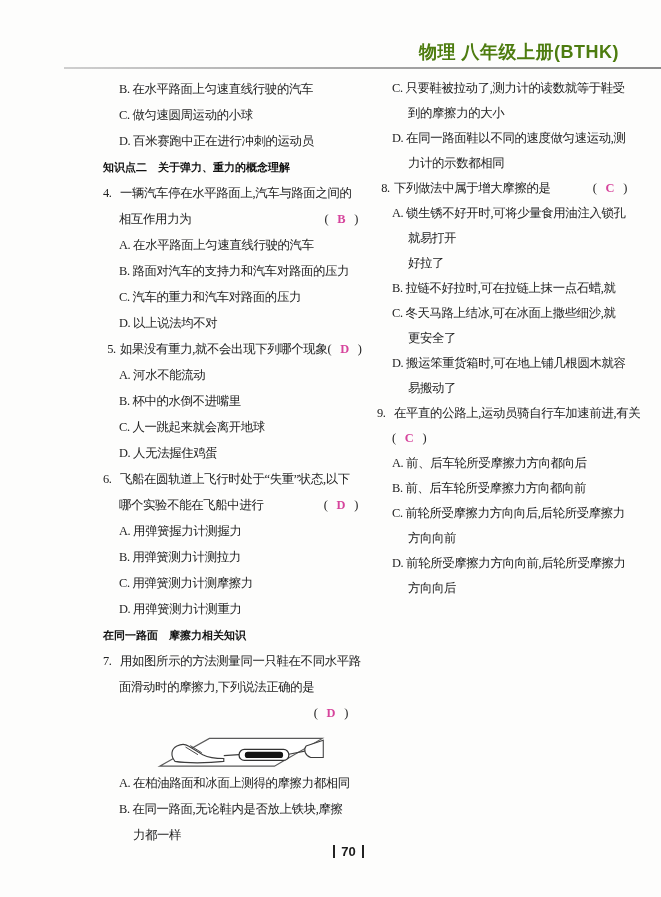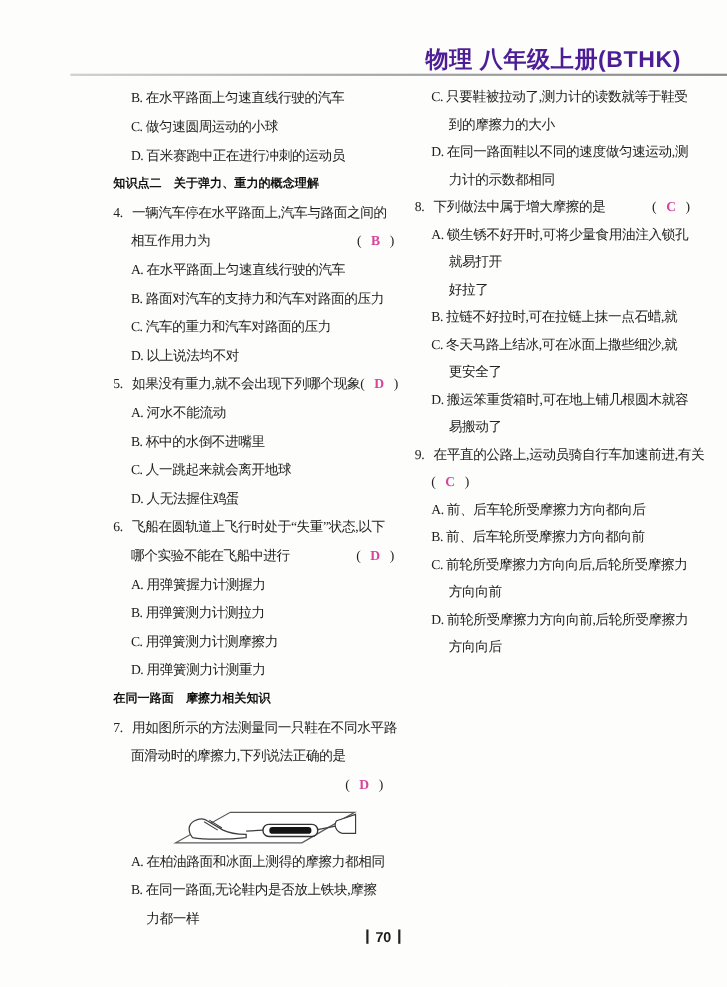--- a/index.html
+++ b/index.html
@@ -1,34 +1,34 @@
 <!DOCTYPE html>
 <html><head>
 <meta charset="utf-8">
 <style>
   html,body{margin:0;padding:0;background:#ffffff;}
   .page{position:relative;width:661px;height:897px;background:#fdfdfc;overflow:hidden;
         font-family:"Liberation Serif","DejaVu Serif",serif;color:#1e1e1e;}
   .header-title{position:absolute;top:40px;right:42px;font-family:"Liberation Sans","DejaVu Sans",sans-serif;
-        font-weight:700;font-size:21px;letter-spacing:0.5px;color:#4c1d95;}
+        font-weight:700;font-size:18px;letter-spacing:0.5px;color:#4d7c0f;}
   .header-rule{position:absolute;top:67px;left:64px;width:597px;height:2px;
         background:linear-gradient(to right,#cfcfcf,#a9a9a9 45%,#8b8b8b);}
   .col{position:absolute;top:76px;overflow:hidden;margin-left:36px;}
   .col-left{left:64px;width:266px;}
   .col-right{left:338px;width:287px;}
   .ln{font-size:12.4px;letter-spacing:-0.35px;white-space:nowrap;color:#222;}
   .col-left .ln{height:26px;line-height:26px;}
   .col-right .ln{height:25px;line-height:25px;}
   .qline{padding-left:3px;}
   .qnum{display:inline-block;min-width:17px;}
   .col-left .opt{padding-left:19px;}
   .col-left .cont{padding-left:33px;}
   .col-right .opt{padding-left:18px;}
   .col-right .cont{padding-left:34px;}
-  .flex{display:flex;justify-content:space-between;}
+  .flex{display:flex;justify-content:space-between;text-align:center;}
   .col-left .flex{padding-right:8px;}
   .col-right .flex{padding-right:34px;}
   .ans-only{display:flex;justify-content:flex-end;padding-right:18px;}
   .ans{white-space:nowrap;color:#222;}
   .ansletter{color:#d6449c;font-weight:600;margin:0 9px;}
   .sec{font-family:"Liberation Sans","DejaVu Sans",sans-serif;font-weight:700;font-size:11px;
        letter-spacing:0;padding-left:3px;color:#111;}
   .figure{height:44px;margin:0 0 0 52px;}
   .figure svg{display:block;}
   .footer{position:absolute;left:0;right:0;top:844px;text-align:center;

